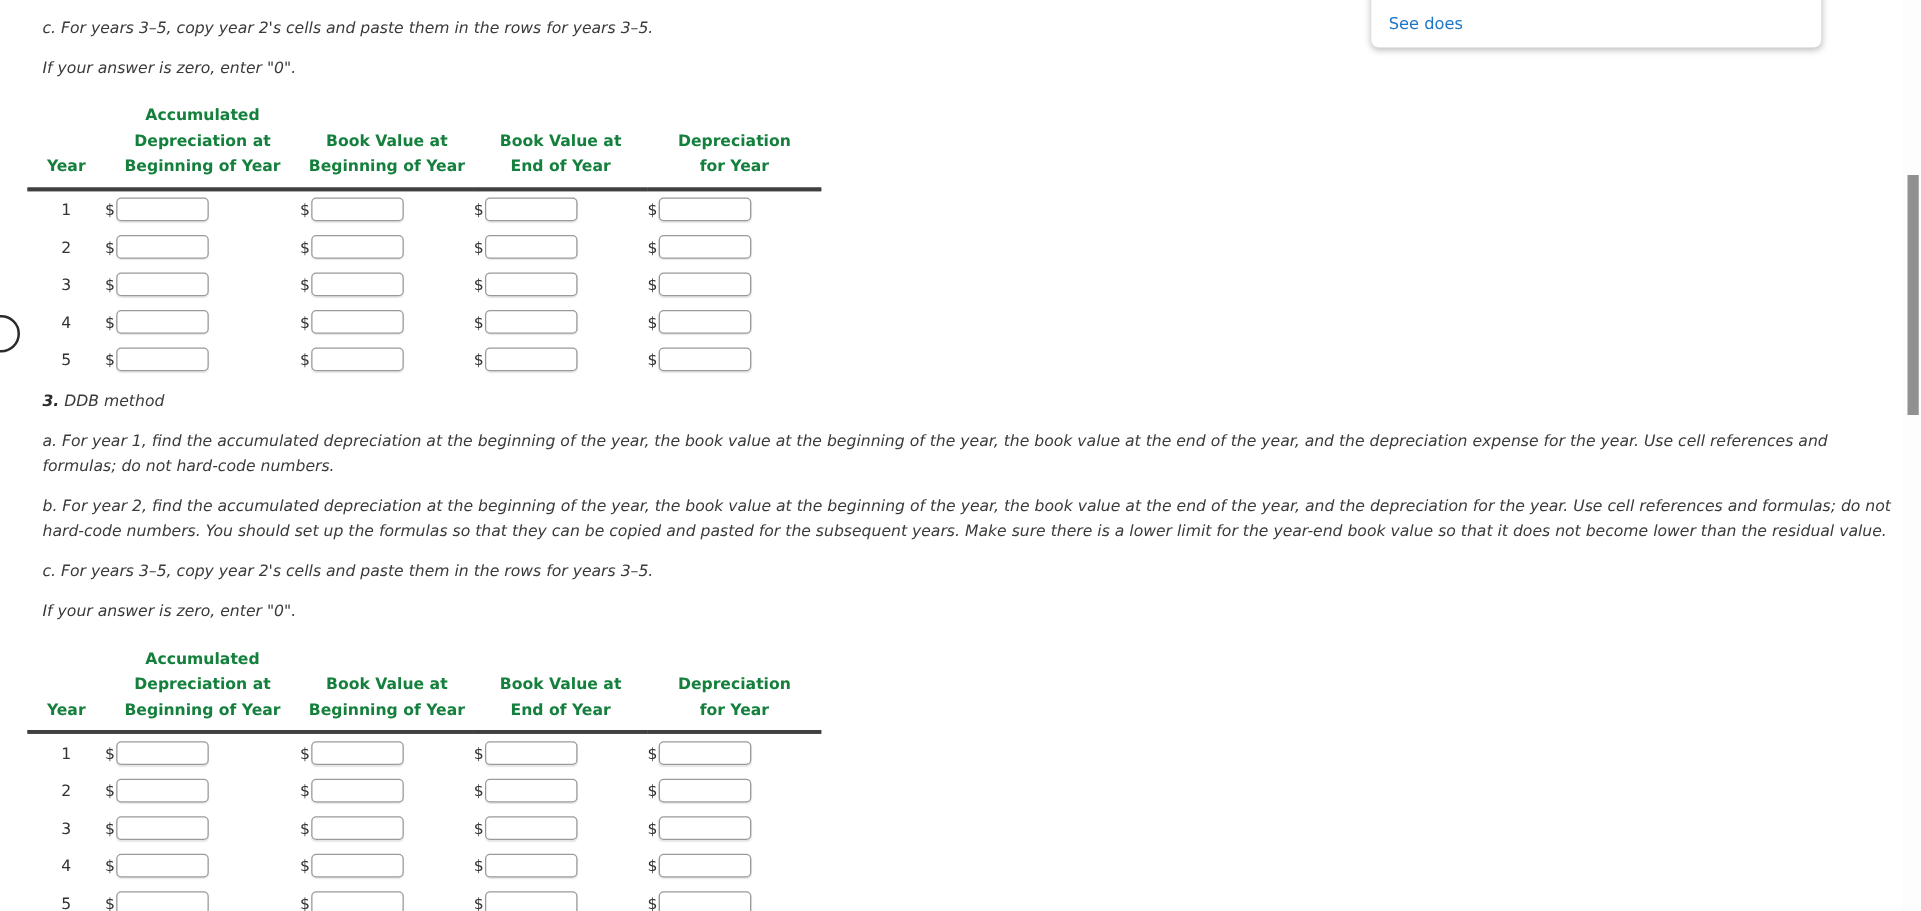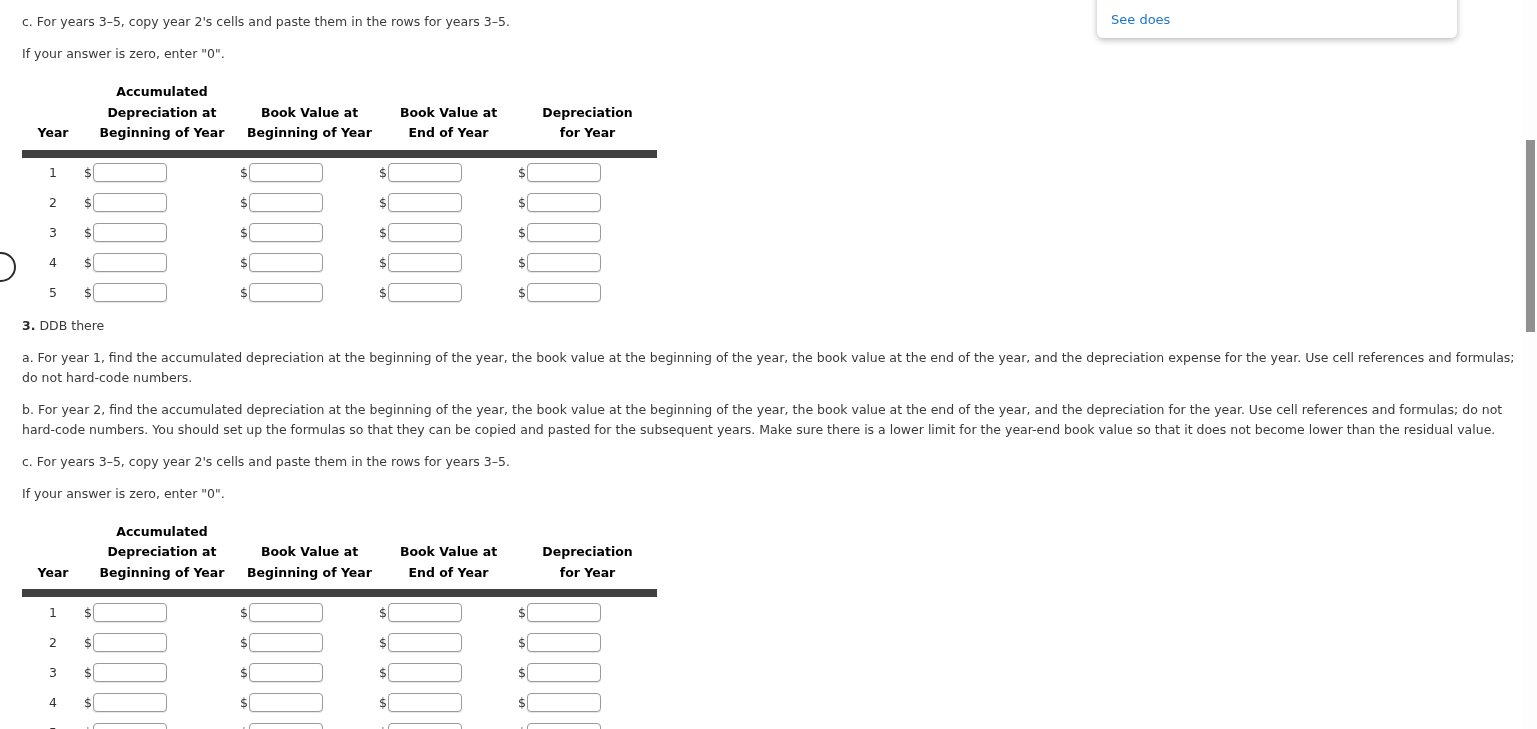--- a/index.html
+++ b/index.html
@@ -20,42 +20,43 @@
   
   .page {
     position: absolute;
     left: 0; top: 0;
     width: 1520px;
     padding: 0;
   }
 
   .para {
     margin: 0;
-    padding: 0 0 0 22px;
+    padding: 0 0 0 34px;
     line-height: 20px;
     color: #3a3a3a;
     font-size: 12.5px;
+    font-style: italic;
   }
   .para b { font-weight: bold; color: #2b2b2b; }
 
   
   .dep-table {
     border-collapse: collapse;
     margin-left: 22px;
     table-layout: fixed;
   }
   .dep-table th {
     font-weight: bold;
     font-size: 12.5px;
-    color: #000000;
+    color: #15803d;
     text-align: center;
     vertical-align: bottom;
     padding: 4px 6px 6px 6px;
     line-height: 20.5px;
-    border-bottom: 8px solid #404040;
+    border-bottom: 3px solid #404040;
   }
   .dep-table td {
     padding: 0;
     height: 30px;
     vertical-align: middle;
   }
   .col-year   { width: 62px; }
   .col-adb    { width: 156px; }
   .col-bvb    { width: 139px; }
   .col-bve    { width: 139px; }
@@ -232,21 +233,21 @@
           <td class="money-cell"><span class="dollar">$</span><input type="text" class="amt" style=""></td>
           <td class="money-cell"><span class="dollar">$</span><input type="text" class="amt" style=""></td>
           <td class="money-cell"><span class="dollar">$</span><input type="text" class="amt" style=""></td>
           <td class="money-cell"><span class="dollar">$</span><input type="text" class="amt" style=""></td>
         </tr>
       </tbody>
   </table>
 
   <div class="gap-8"></div>
   <p class="para">
-    <b>3.</b><span> DDB there</span>
+    <b>3.</b><span> DDB method</span>
   </p>
   <div class="gap-12"></div>
   <p class="para">a. For year 1, find the accumulated depreciation at the beginning of the year, the book value at the beginning of the year, the book value at the end of the year, and the depreciation expense for the year. Use cell references and formulas; do not hard-code numbers.</p>
   <div class="gap-12"></div>
   <p class="para">b. For year 2, find the accumulated depreciation at the beginning of the year, the book value at the beginning of the year, the book value at the end of the year, and the depreciation for the year. Use cell references and formulas; do not hard-code numbers. You should set up the formulas so that they can be copied and pasted for the subsequent years. Make sure there is a lower limit for the year-end book value so that it does not become lower than the residual value.</p>
   <div class="gap-12"></div>
   <p class="para">c. For years 3–5, copy year 2's cells and paste them in the rows for years 3–5.</p>
   <div class="gap-12"></div>
   <p class="para">If your answer is zero, enter "0".</p>
   <div class="gap-14"></div>

